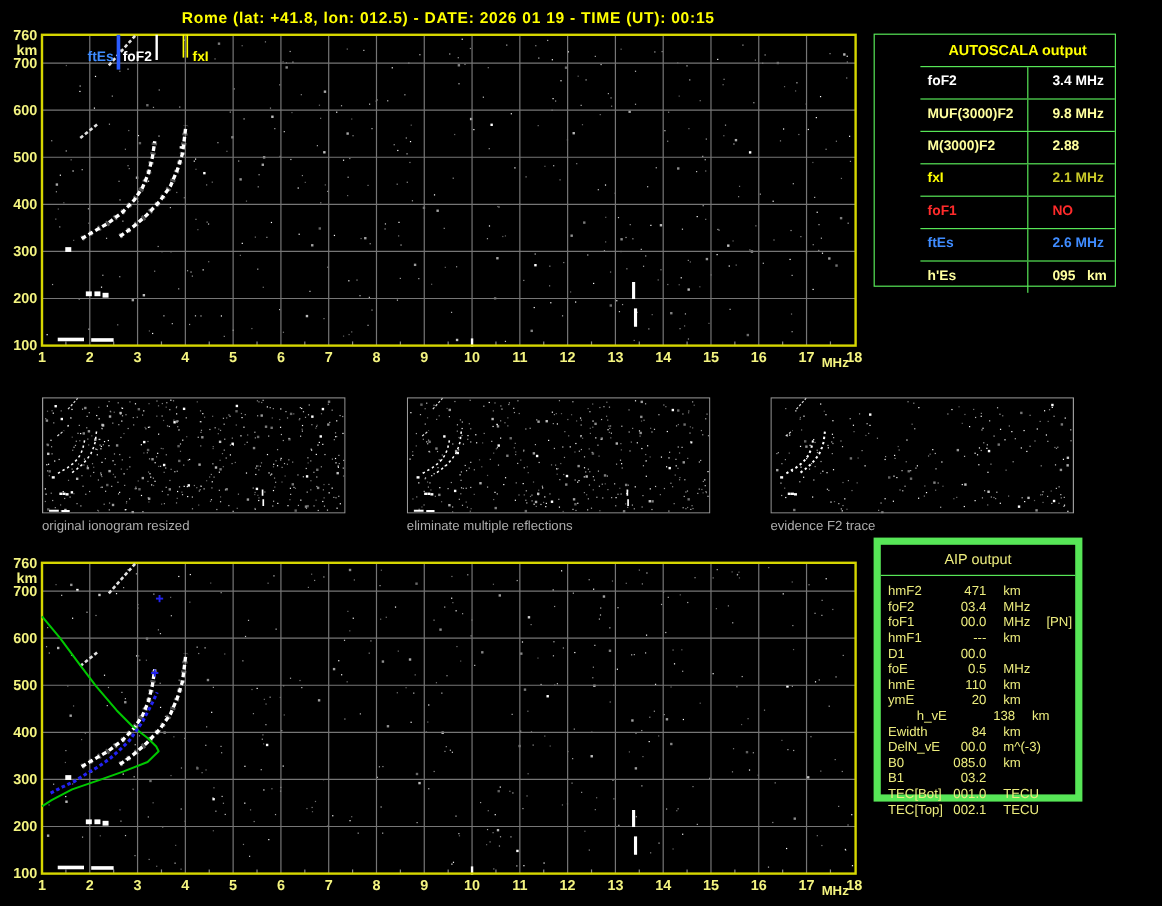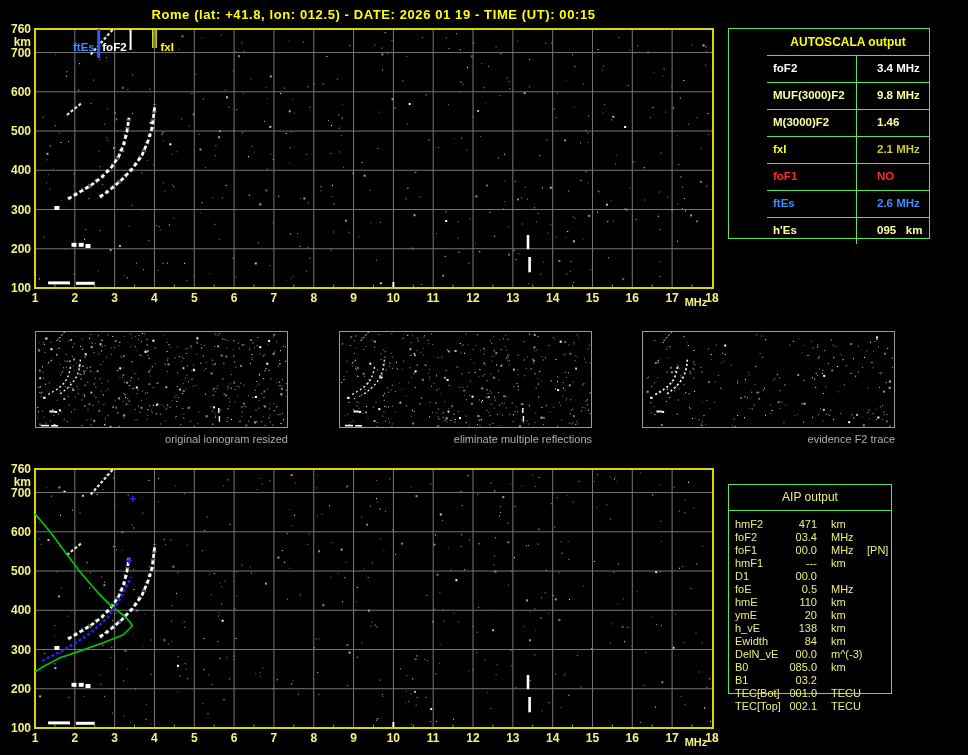--- a/index.html
+++ b/index.html
@@ -2,32 +2,32 @@
 <html><head>
 <meta charset="utf-8">
 <style>
   html,body{margin:0;padding:0;background:#000;}
   body{width:968px;height:755px;position:relative;overflow:hidden;
        font-family:"Liberation Sans",sans-serif;}
   .abs{position:absolute;}
   .title{left:35px;top:7px;width:677px;text-align:center;color:#FFFF00;
          font-weight:bold;font-size:13px;letter-spacing:0.6px;white-space:nowrap;}
   svg{position:absolute;display:block;}
-  .thumb-caption{top:433px;width:253px;text-align:right;color:#ACACAC;
+  .thumb-caption{top:433px;width:253px;text-align:left;color:#ACACAC;
                  font-size:11px;white-space:nowrap;}
   
   .as-tbl{left:728px;top:28px;width:162px;height:209px;border:1px solid #57E657;background:#000;padding-left:38px;}
   .as-head{height:26px;line-height:26px;text-align:center;border-bottom:1px solid #57E657;
            color:#FFFF00;font-weight:bold;font-size:12px;}
   .as-row{height:26px;display:flex;border-bottom:1px solid #57E657;font-weight:bold;font-size:11.5px;}
   .as-row:last-child{border-bottom:none;}
   .as-param{width:83px;border-right:1px solid #57E657;padding-left:6px;line-height:25px;white-space:pre;}
   .as-val{flex:1;padding-left:20px;line-height:25px;white-space:pre;}
   
-  .aip-tbl{left:728px;top:484px;width:162px;height:208px;border:1px solid #be185d;background:transparent;}
+  .aip-tbl{left:728px;top:448px;width:162px;height:208px;border:6px solid #be185d;background:transparent;}
   .aip-head{height:25px;line-height:25px;text-align:center;border-bottom:1px solid #57E657;
             font-size:12px;}
   .aip-rows{position:absolute;left:6px;top:33px;width:156px;}
   .aip-row{height:13px;display:grid;grid-template-columns:50px 32px 48px auto;
            font-size:11px;line-height:13px;white-space:pre;}
   .aip-unit{padding-left:14px;}
   .aip-val{text-align:right;}
   .aip-note{padding-left:2px;}
 </style>
 </head>
@@ -2364,21 +2364,21 @@
         <div class="as-row">
           <div class="as-param" style="color: rgb(255, 255, 255);">foF2</div>
           <div class="as-val" style="color: rgb(255, 255, 255);">3.4 MHz</div>
         </div>
         <div class="as-row">
           <div class="as-param" style="color: rgb(255, 255, 158);">MUF(3000)F2</div>
           <div class="as-val" style="color: rgb(255, 255, 158);">9.8 MHz</div>
         </div>
         <div class="as-row">
           <div class="as-param" style="color: rgb(255, 255, 158);">M(3000)F2</div>
-          <div class="as-val" style="color: rgb(255, 255, 158);">1.46</div>
+          <div class="as-val" style="color: rgb(255, 255, 158);">2.88</div>
         </div>
         <div class="as-row">
           <div class="as-param" style="color: rgb(255, 255, 0);">fxI</div>
           <div class="as-val" style="color: rgb(201, 201, 41);">2.1 MHz</div>
         </div>
         <div class="as-row">
           <div class="as-param" style="color: rgb(255, 43, 43);">foF1</div>
           <div class="as-val" style="color: rgb(255, 43, 43);">NO</div>
         </div>
         <div class="as-row">
@@ -2396,21 +2396,21 @@
     <div class="aip-head" style="color: rgb(237, 237, 126);">AIP output</div>
     <div class="aip-rows" id="aip-body">
         <div class="aip-row" style="color: rgb(237, 237, 126);"><div class="aip-param">hmF2</div><div class="aip-val">471</div><div class="aip-unit">km</div><div class="aip-note"></div></div>
         <div class="aip-row" style="color: rgb(237, 237, 126);"><div class="aip-param">foF2</div><div class="aip-val">03.4</div><div class="aip-unit">MHz</div><div class="aip-note"></div></div>
         <div class="aip-row" style="color: rgb(237, 237, 126);"><div class="aip-param">foF1</div><div class="aip-val">00.0</div><div class="aip-unit">MHz</div><div class="aip-note">[PN]</div></div>
         <div class="aip-row" style="color: rgb(237, 237, 126);"><div class="aip-param">hmF1</div><div class="aip-val">---</div><div class="aip-unit">km</div><div class="aip-note"></div></div>
         <div class="aip-row" style="color: rgb(237, 237, 126);"><div class="aip-param">D1</div><div class="aip-val">00.0</div><div class="aip-unit"></div><div class="aip-note"></div></div>
         <div class="aip-row" style="color: rgb(237, 237, 126);"><div class="aip-param">foE</div><div class="aip-val">0.5</div><div class="aip-unit">MHz</div><div class="aip-note"></div></div>
         <div class="aip-row" style="color: rgb(237, 237, 126);"><div class="aip-param">hmE</div><div class="aip-val">110</div><div class="aip-unit">km</div><div class="aip-note"></div></div>
         <div class="aip-row" style="color: rgb(237, 237, 126);"><div class="aip-param">ymE</div><div class="aip-val">20</div><div class="aip-unit">km</div><div class="aip-note"></div></div>
-        <div class="aip-row" style="color: rgb(237, 237, 126);"><div class="aip-param">h_vE</div><div class="aip-val">138</div><div class="aip-unit">km</div><div class="aip-note"></div></div>
+        <div class="aip-row" style="color: rgb(237, 237, 126); margin-left: 24px;"><div class="aip-param">h_vE</div><div class="aip-val">138</div><div class="aip-unit">km</div><div class="aip-note"></div></div>
         <div class="aip-row" style="color: rgb(237, 237, 126);"><div class="aip-param">Ewidth</div><div class="aip-val">84</div><div class="aip-unit">km</div><div class="aip-note"></div></div>
         <div class="aip-row" style="color: rgb(237, 237, 126);"><div class="aip-param">DelN_vE</div><div class="aip-val">00.0</div><div class="aip-unit">m^(-3)</div><div class="aip-note"></div></div>
         <div class="aip-row" style="color: rgb(237, 237, 126);"><div class="aip-param">B0</div><div class="aip-val">085.0</div><div class="aip-unit">km</div><div class="aip-note"></div></div>
         <div class="aip-row" style="color: rgb(237, 237, 126);"><div class="aip-param">B1</div><div class="aip-val">03.2</div><div class="aip-unit"></div><div class="aip-note"></div></div>
         <div class="aip-row" style="color: rgb(237, 237, 126);"><div class="aip-param">TEC[Bot]</div><div class="aip-val">001.0</div><div class="aip-unit">TECU</div><div class="aip-note"></div></div>
         <div class="aip-row" style="color: rgb(237, 237, 126);"><div class="aip-param">TEC[Top]</div><div class="aip-val">002.1</div><div class="aip-unit">TECU</div><div class="aip-note"></div></div>
       </div>
   </div>
 </div>
 

